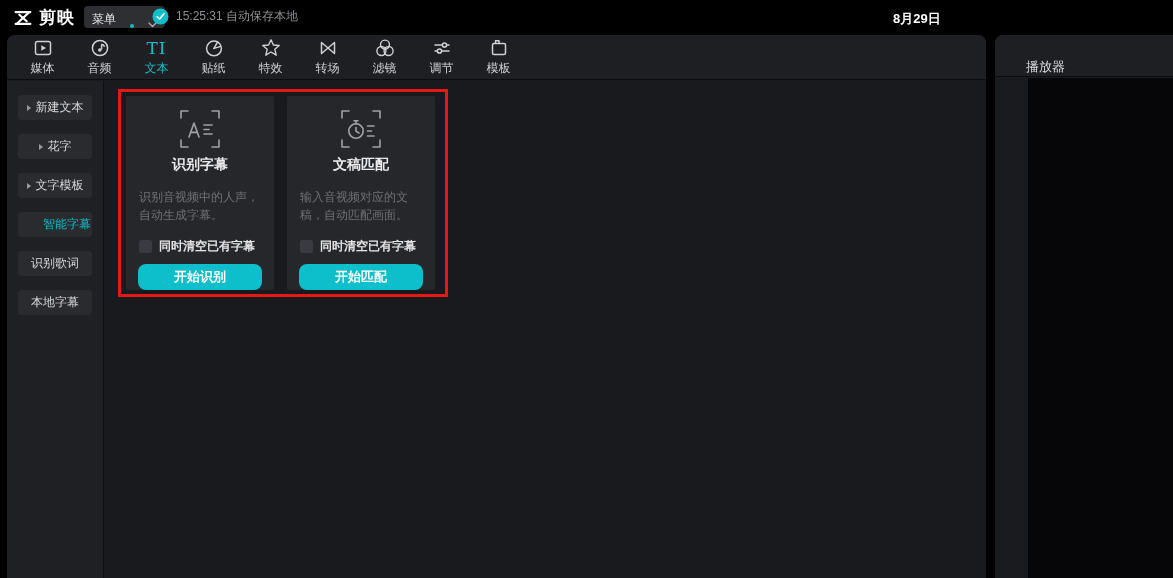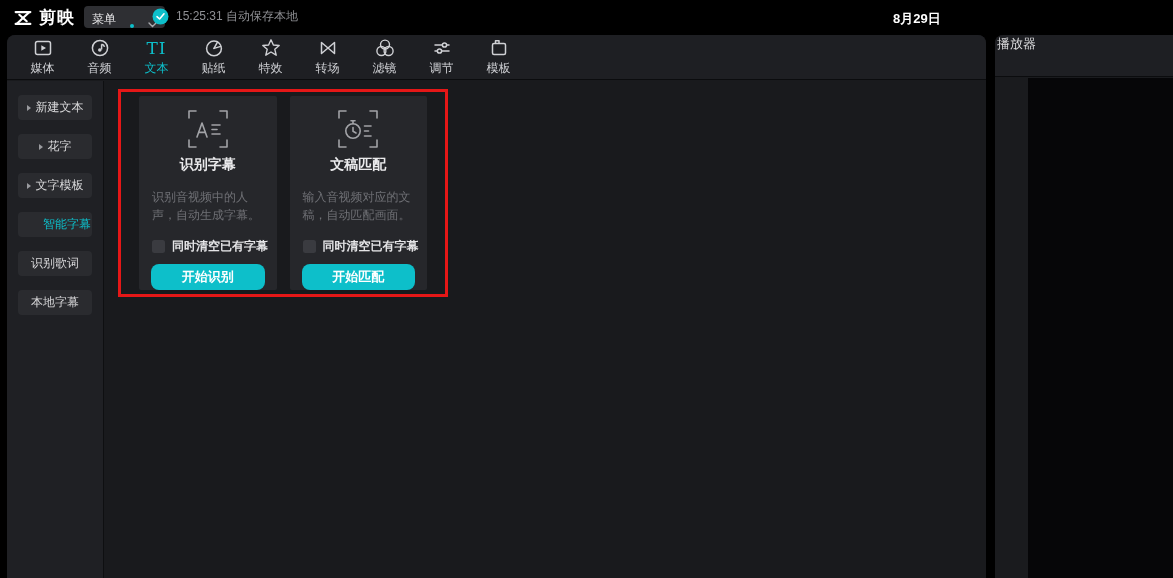--- a/index.html
+++ b/index.html
@@ -38,39 +38,39 @@
               display:flex; align-items:center; justify-content:center; gap:5px; cursor:pointer; }
   .side-btn .slabel { font-size:12px; color:#d8d8da; white-space:nowrap; }
   .side-btn.active .slabel { color:#0dbfca;margin-left:24px; }
   .caret { width:0; height:0; border-left:4px solid #9a9b9f; border-top:3.5px solid transparent;
            border-bottom:3.5px solid transparent; }
 
   .main-area { flex:1; position:relative; background:#191a1d; }
 
   
   .annotation-box { position:absolute; left:14px; top:8px; width:330px; height:208px;
-                    border:3px solid #e51717; display:flex; gap:13px; padding:4px 18px; }
+                    border:3px solid #e51717; display:flex; gap:13px; padding:4px 5px; }
   .card { width:148px; height:194px; background:#26272b; border-radius:2px; position:relative; }
   .scan-icon { position:absolute; top:10px; left:50%; transform:translateX(-50%); }
   .card-title { position:absolute; top:60px; left:0; width:100%; text-align:center;
                 color:#eaeaec; font-size:14px; font-weight:bold; }
   .card-desc { position:absolute; top:92px; left:13px; right:9px; color:#6f7075;
                font-size:12px; line-height:18px; }
   .check-row { position:absolute; top:142px; left:13px; display:flex; align-items:center; gap:7px; cursor:pointer; }
   .checkbox { width:13px; height:13px; background:#3a3b40; border-radius:2.5px; }
   .check-label { color:#e4e4e6; font-size:12px; font-weight:bold; white-space:nowrap; }
   .card-btn { position:absolute; top:168px; left:12px; right:12px; height:26px; background:#0dbfca;
               border:none; border-radius:8px; color:#fff; font-size:13px; font-weight:bold; cursor:pointer;
               font-family:Liberation Serif, serif; }
 
   
   .player-panel { position:absolute; left:995px; top:35px; width:178px; height:543px;
                   background:#1a1b1e; border-radius:8px 0 0 0; overflow:hidden; }
   .player-header { height:42px; background:#1e1f23; border-bottom:1px solid #0b0c0e;
-                   display:flex; align-items:flex-start; padding-left:2px; }
+                   display:flex; align-items:flex-end; padding-left:31px; }
   .player-title { color:#dcdcde; font-size:13px; }
   .player-viewport { position:absolute; left:33px; top:43px; right:0; bottom:0; background:#060608; }
 </style>
 </head>
 <body>
 
 <div class="stage">
 
   <div class="topbar">
     <div class="logo">

